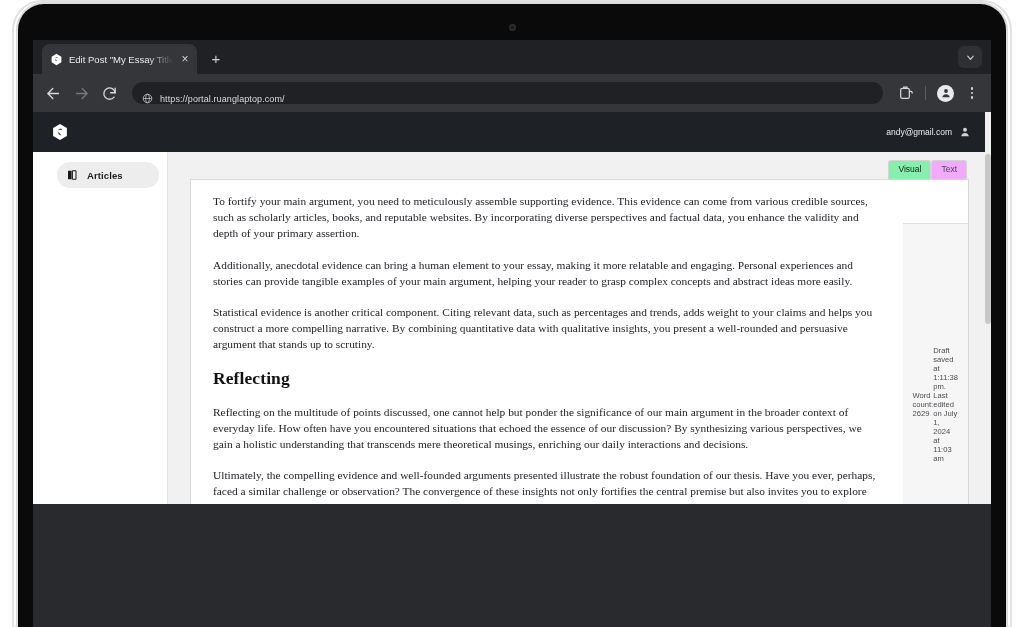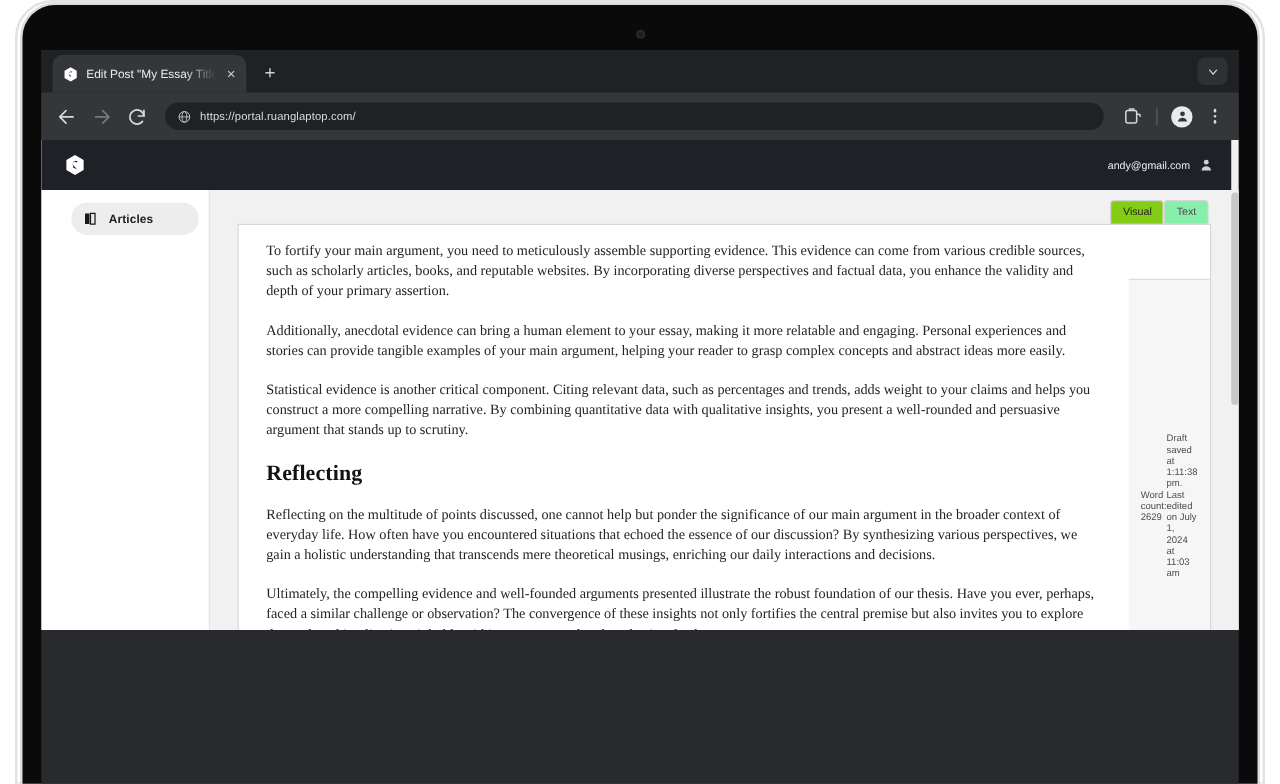--- a/index.html
+++ b/index.html
@@ -146,21 +146,21 @@
     flex: 0 0 17px;
     color: #d6d8db;
   }
   .nav-btn.dim { color: #77797d; }
   .omnibox {
     flex: 1 1 auto;
     height: 22px;
     background: #202124;
     border-radius: 12px;
     display: flex;
-    align-items: center;
+    align-items: flex-end;
     padding: 0 10px;
     box-sizing: border-box;
     gap: 7px;
     margin-left: 3px;
     margin-right: 4px;
   }
   .omnibox .url {
     color: #dadce0;
     font-size: 9px;
     letter-spacing: 0.1px;
@@ -282,26 +282,26 @@
     padding-right: 2px;
     height: 19px;
     align-items: flex-end;
   }
   .etab {
     font-size: 8.5px;
     color: #4b4b4f;
     padding: 3px 9px 4px 9px;
     border: 1px solid #d4d4d4;
     border-bottom: none;
-    background: #86efac;
+    background: #f0abfc;
     border-radius: 3px 3px 0 0;
     line-height: 11px;
   }
   .etab.active {
-    background: #84cc16;
+    background: #86efac;
     color: #1d1d20;
     border-color: #d4d4d4;
   }
 
   .editor-panel {
     background: #ffffff;
     border: 1px solid #d8d8d8;
     height: 407px;
     box-sizing: border-box;
     display: flex;

